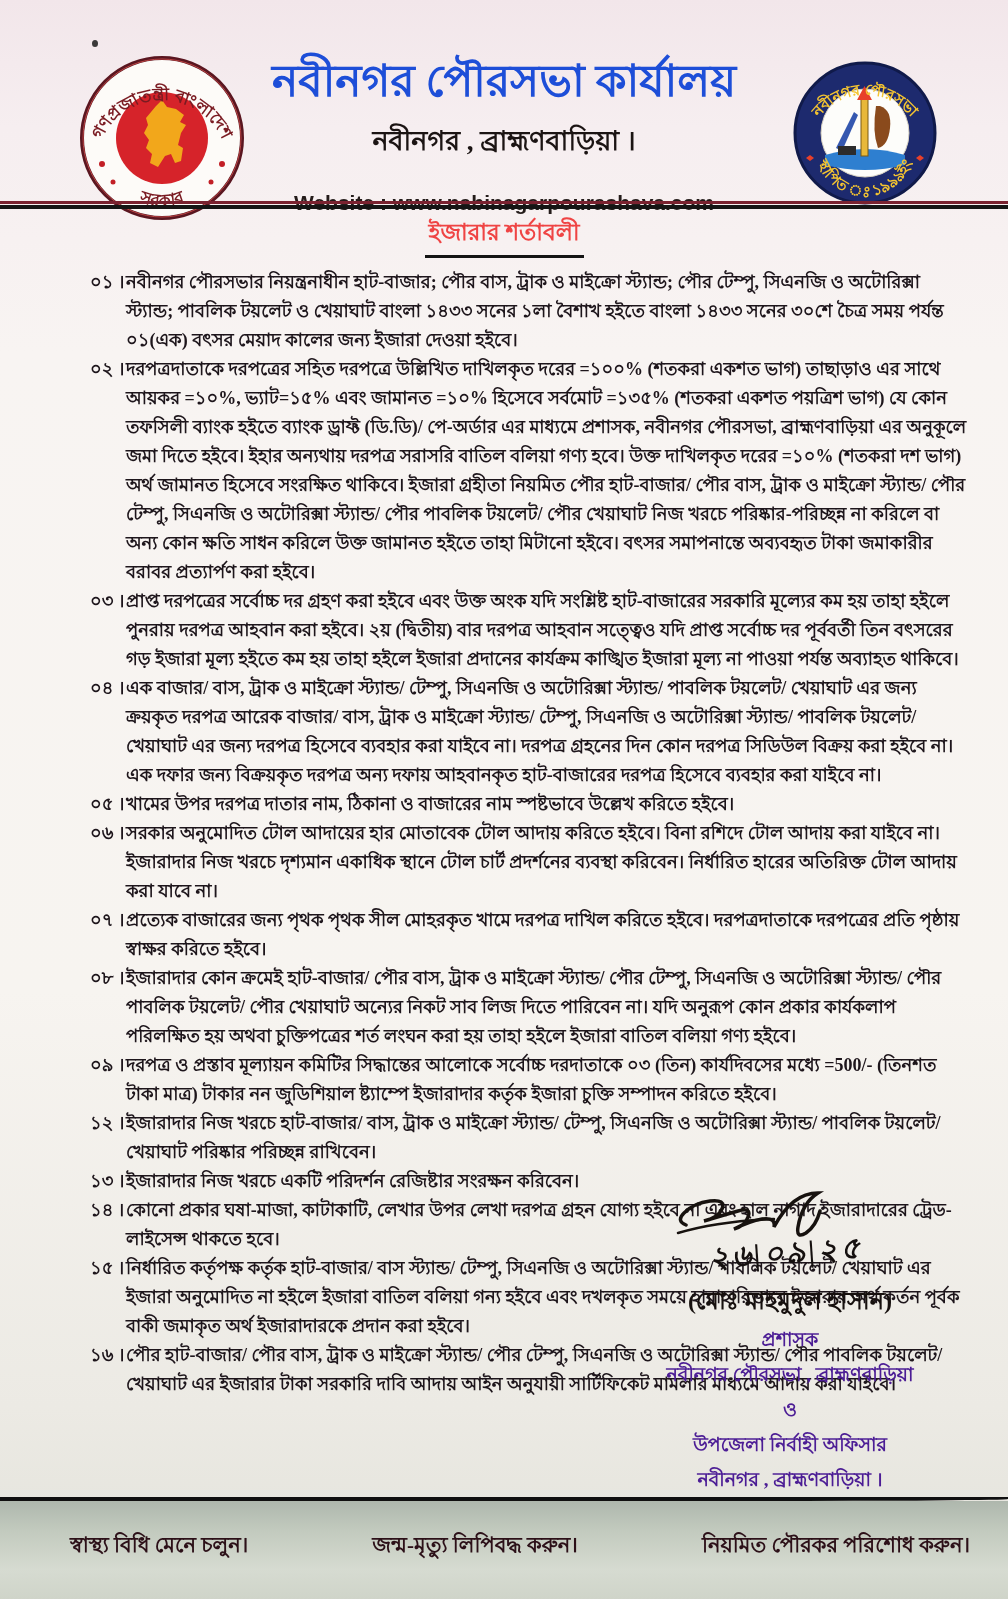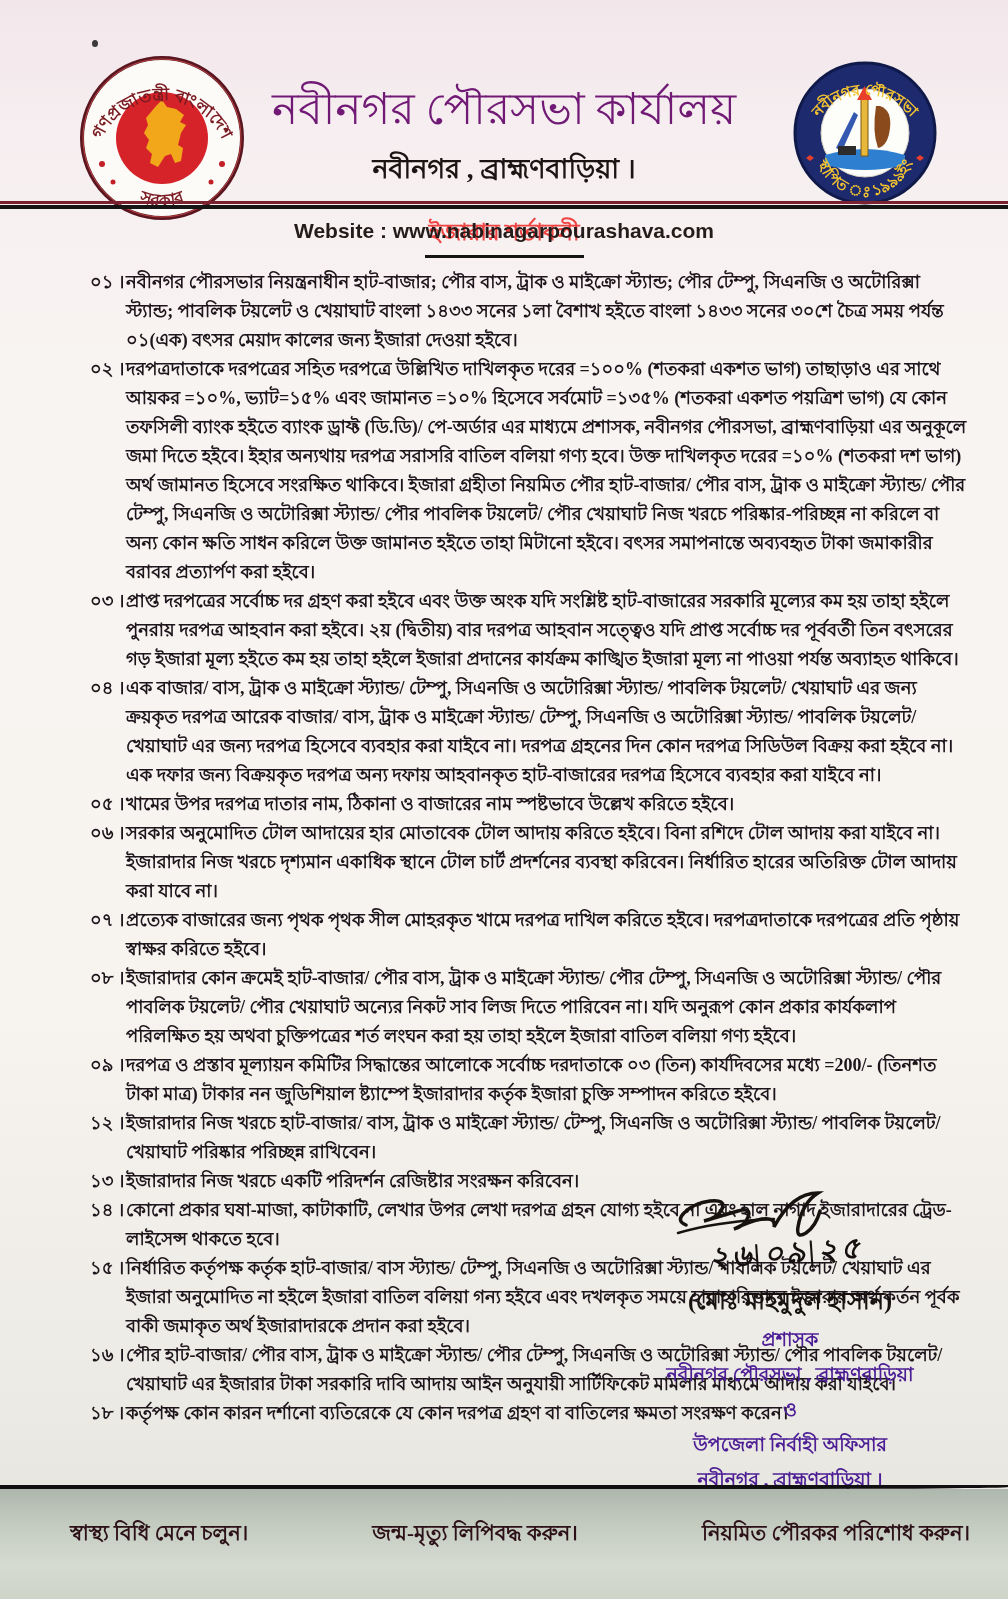--- a/index.html
+++ b/index.html
@@ -12,21 +12,21 @@
   .page{position:absolute;inset:0;}
   .dot-artifact{position:absolute;left:92px;top:40px;width:6px;height:7px;border-radius:50%;background:#1a1a1a;opacity:.85;}
 
   
   .header{position:relative;height:206px;}
   .seal{position:absolute;top:54px;}
   .seal-left{left:78px;width:168px;height:168px;}
   .seal-right{left:792px;top:60px;width:146px;height:146px;}
   .seal svg{width:100%;height:100%;display:block;}
   .header-center{position:absolute;left:254px;top:58px;width:500px;text-align:center;}
-  .org-title{font-size:44px;font-weight:normal;letter-spacing:0;line-height:1.1;color:#701a75;margin-top:28px;}
+  .org-title{font-size:44px;font-weight:bold;letter-spacing:0;line-height:1.1;color:#1d4ed8;}
   .org-subtitle{font-size:27px;font-weight:bold;margin-top:14px;color:#1b1413;}
   .org-website{font-size:21px;font-weight:bold;margin-top:26px;color:#241c1a;font-family:"Liberation Sans","DejaVu Sans",sans-serif;}
   .header-rule{position:absolute;left:0;top:201px;width:1008px;}
   .header-rule .r1{height:3px;background:#7a2230;}
   .header-rule .r2{height:4px;background:#151515;margin-top:1px;}
 
   
   .section-title-wrap{text-align:center;margin-top:8px;}
   .section-title{display:inline-block;font-size:23px;font-weight:bold;border-bottom:3px solid #141414;padding:0 4px 2px 4px;color:#ef4444;}
 
@@ -38,21 +38,21 @@
 
   
   .sig-block{position:absolute;left:610px;top:1185px;width:360px;text-align:center;}
   .sig-scribble{position:relative;height:78px;}
   .sig-scribble svg{position:absolute;left:62px;top:-4px;}
   .sig-date{font-size:30px;font-weight:bold;font-style:italic;transform:rotate(-4deg);letter-spacing:3px;color:#15100f;margin-top:-34px;margin-left:-8px;}
   .sig-name{font-size:24px;font-weight:bold;margin-top:2px;color:#16100e;}
   .sig-line{font-size:19px;font-weight:bold;line-height:35px;color:#4c1d95;}
 
   
-  .footer{position:absolute;left:0;bottom:0;width:1008px;height:110px;
+  .footer{position:absolute;left:0;bottom:0;width:1008px;height:98px;
     background:linear-gradient(180deg,#aeb7ad 0%,#c2cabe 30%,#d6dbd1 70%,#cfd4c9 100%);}
   .footer-topline{position:absolute;left:0;top:-4px;width:1008px;height:4px;background:#101010;border-radius:0 0 50%/4px;}
   .footer-row{display:flex;justify-content:space-between;align-items:center;padding:28px 38px 0 70px;}
   .footer-slogan{font-size:21px;font-weight:bold;color:#2c1018;}
 
   
   .seal-curved-text{font-size:17px;font-weight:bold;fill:#7a1b22;}
   .seal-curved-text-right{font-size:15px;font-weight:bold;fill:#f4c431;}
 </style>
 </head>
@@ -173,21 +173,21 @@
         <span class="term-text">প্রত্যেক বাজারের জন্য পৃথক পৃথক সীল মোহরকৃত খামে দরপত্র দাখিল করিতে হইবে। দরপত্রদাতাকে দরপত্রের প্রতি পৃষ্ঠায় স্বাক্ষর করিতে হইবে।</span>
       </div>
 
       <div class="term">
         <span class="term-num">০৮ ।</span>
         <span class="term-text">ইজারাদার কোন ক্রমেই হাট-বাজার/ পৌর বাস, ট্রাক ও মাইক্রো স্ট্যান্ড/ পৌর টেম্পু, সিএনজি ও অটোরিক্সা স্ট্যান্ড/ পৌর পাবলিক টয়লেট/ পৌর খেয়াঘাট অন্যের নিকট সাব লিজ দিতে পারিবেন না। যদি অনুরূপ কোন প্রকার কার্যকলাপ পরিলক্ষিত হয় অথবা চুক্তিপত্রের শর্ত লংঘন করা হয় তাহা হইলে ইজারা বাতিল বলিয়া গণ্য হইবে।</span>
       </div>
 
       <div class="term">
         <span class="term-num">০৯ ।</span>
-        <span class="term-text">দরপত্র ও প্রস্তাব মূল্যায়ন কমিটির সিদ্ধান্তের আলোকে সর্বোচ্চ দরদাতাকে ০৩ (তিন) কার্যদিবসের মধ্যে =200/- (তিনশত টাকা মাত্র) টাকার নন জুডিশিয়াল ষ্ট্যাম্পে ইজারাদার কর্তৃক ইজারা চুক্তি সম্পাদন করিতে হইবে।</span>
+        <span class="term-text">দরপত্র ও প্রস্তাব মূল্যায়ন কমিটির সিদ্ধান্তের আলোকে সর্বোচ্চ দরদাতাকে ০৩ (তিন) কার্যদিবসের মধ্যে =500/- (তিনশত টাকা মাত্র) টাকার নন জুডিশিয়াল ষ্ট্যাম্পে ইজারাদার কর্তৃক ইজারা চুক্তি সম্পাদন করিতে হইবে।</span>
       </div>
 
 
 
       <div class="term">
         <span class="term-num">১২ ।</span>
         <span class="term-text">ইজারাদার নিজ খরচে হাট-বাজার/ বাস, ট্রাক ও মাইক্রো স্ট্যান্ড/ টেম্পু, সিএনজি ও অটোরিক্সা স্ট্যান্ড/ পাবলিক টয়লেট/ খেয়াঘাট পরিষ্কার পরিচ্ছন্ন রাখিবেন।</span>
       </div>
 
       <div class="term">
@@ -204,24 +204,20 @@
         <span class="term-num">১৫ ।</span>
         <span class="term-text">নির্ধারিত কর্তৃপক্ষ কর্তৃক হাট-বাজার/ বাস স্ট্যান্ড/ টেম্পু, সিএনজি ও অটোরিক্সা স্ট্যান্ড/ পাবলিক টয়লেট/ খেয়াঘাট এর ইজারা অনুমোদিত না হইলে ইজারা বাতিল বলিয়া গন্য হইবে এবং দখলকৃত সময়ে হারাহারিভাবে ইজারার অর্থ কর্তন পূর্বক বাকী জমাকৃত অর্থ ইজারাদারকে প্রদান করা হইবে।</span>
       </div>
 
       <div class="term">
         <span class="term-num">১৬ ।</span>
         <span class="term-text">পৌর হাট-বাজার/ পৌর বাস, ট্রাক ও মাইক্রো স্ট্যান্ড/ পৌর টেম্পু, সিএনজি ও অটোরিক্সা স্ট্যান্ড/ পৌর পাবলিক টয়লেট/ খেয়াঘাট এর ইজারার টাকা সরকারি দাবি আদায় আইন অনুযায়ী সার্টিফিকেট মামলার মাধ্যমে আদায় করা যাইবে।</span>
       </div>
 
 
-      <div class="term">
-        <span class="term-num">১৮ ।</span>
-        <span class="term-text">কর্তৃপক্ষ কোন কারন দর্শানো ব্যতিরেকে যে কোন দরপত্র গ্রহণ বা বাতিলের ক্ষমতা সংরক্ষণ করেন।</span>
-      </div>
 
   </div>
 
   <div class="sig-block">
     <div class="sig-scribble">
       <svg width="230" height="86" viewBox="0 0 230 86">
         <path d="M14 44 q-10 -4 -2 -12 q10 -10 26 -12 q16 -2 12 8 q-4 9 -18 12 q20 -6 34 -10 q14 -4 10 6 q-3 9 -14 12 q16 -8 28 -10 q14 -2 12 8 q18 -34 44 -34 q-16 10 -20 34 q-2 12 8 6 q10 -7 14 -22" fill="none" stroke="#17120f" stroke-width="3.5" stroke-linecap="round"></path>
         <path d="M6 52 q40 -12 96 -14" fill="none" stroke="#17120f" stroke-width="2.5" stroke-linecap="round"></path>
       </svg>
     </div>

